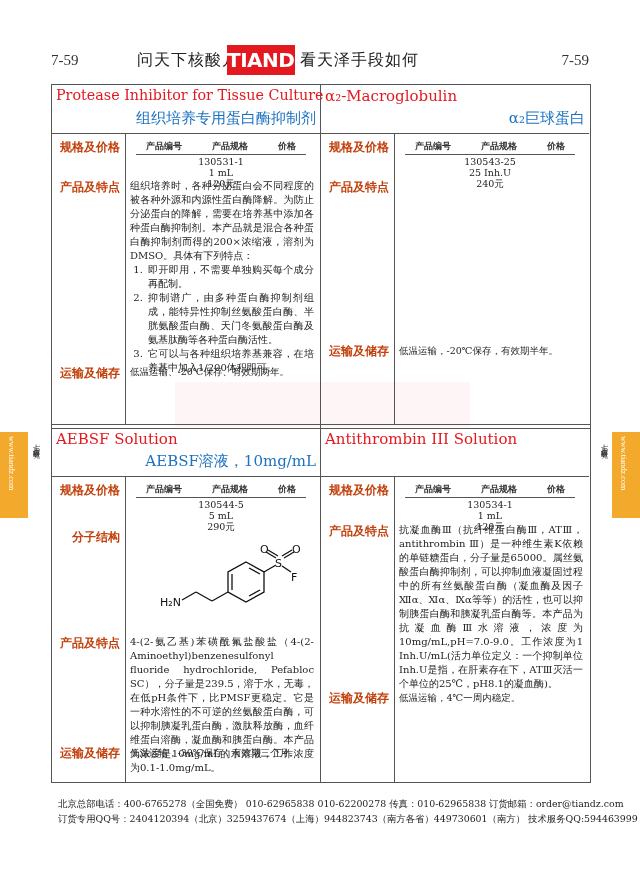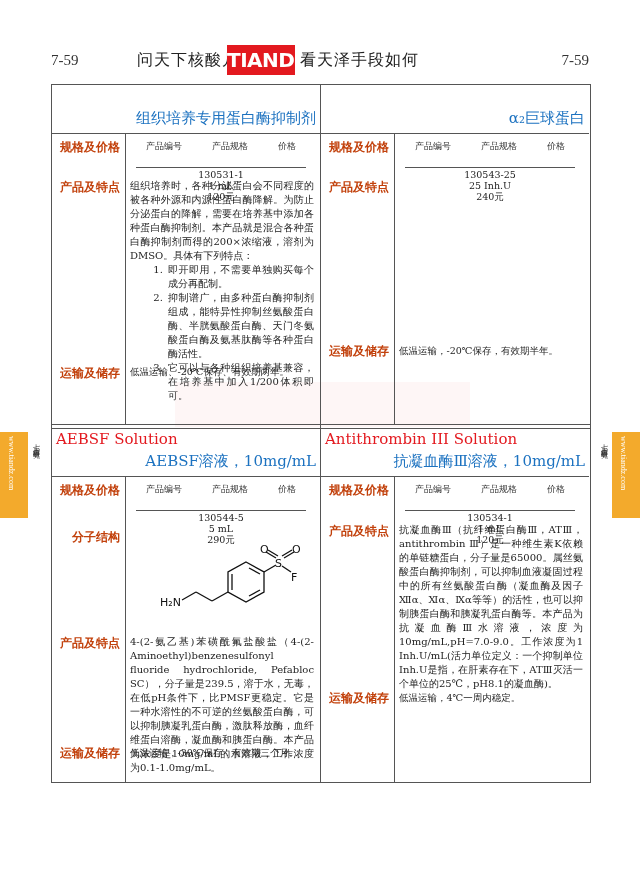--- a/index.html
+++ b/index.html
@@ -34,28 +34,28 @@
   .title-cn { position: absolute; right: 4px; top: 24px; font-size: 15px; color: #1c72c0; white-space: nowrap; }
   .card.tl .title-en { font-size: 14.3px; }
   .title-rule { position: absolute; left: 0; top: 48px; width: 268px; height: 1px; background: #555; }
   .label-col-rule { position: absolute; left: 73px; top: 48px; width: 1px; background: #555; }
   .card.tl .label-col-rule, .card.tr .label-col-rule { height: 291px; }
   .card.bl .label-col-rule, .card.br .label-col-rule { height: 306px; }
 
   .row-label { position: absolute; left: 0; width: 68px; text-align: right; color: #c2410c; font-size: 12px; font-weight: bold; white-space: nowrap; }
   .spec-table { position: absolute; left: 84px; width: 170px; font-size: 9.5px; }
   .spec-head, .spec-vals { display: flex; justify-content: space-between; }
-  .spec-head { color: #333; border-bottom: 1px solid #555; padding: 0 10px 14px 10px; font-family: "DejaVu Sans", sans-serif; font-size: 9px; }
+  .spec-head { color: #333; border-bottom: 1px solid #555; padding: 0 10px 1px 10px; font-family: "DejaVu Sans", sans-serif; font-size: 9px; font-weight: bold; }
   .spec-vals { padding: 1px 10px 0 10px; color: #222; flex-direction: column; }
   .spec-head span, .spec-vals span { display: inline-block; text-align: center; }
 
   .body-text { position: absolute; left: 78px; width: 184px; font-size: 10px; line-height: 14px; color: #222; text-align: justify; }
   .body-text p { margin: 0; }
   .body-text ol { margin: 0; padding-left: 16px; }
-  .body-text ol li { padding-left: 2px; margin-left: 20px; }
+  .body-text ol li { padding-left: 2px; }
   .storage { position: absolute; left: 78px; font-size: 9.5px; color: #222; white-space: nowrap; }
 
   .structure { position: absolute; left: 84px; top: 96px; width: 170px; height: 110px; }
 
   .side-tab { position: absolute; top: 432px; width: 28px; height: 86px; background: #f3aa2c; }
   .side-tab.left { left: 0; }
   .side-tab.right { right: 0; }
   .side-tab .url { position: absolute; left: 7px; top: 4px; writing-mode: vertical-rl; color: #fff; font-size: 8px; font-family: "Liberation Serif", serif; }
   .side-cat { position: absolute; top: 438px; writing-mode: vertical-rl; font-size: 7px; color: #333; letter-spacing: 1px; }
   .side-cat.left { left: 31px; }
@@ -85,20 +85,21 @@
 <div class="side-tab right">
   <span class="url">www.tiandz.com</span>
 </div>
 <span class="side-cat right">七 蛋白质研究</span>
 
 <div class="frame">
   <div class="vdiv"></div>
   <div class="hdiv-mid"></div>
 
   <div class="card tl">
+    <div class="title-en">Protease Inhibitor for Tissue Culture</div>
     <div class="title-cn">组织培养专用蛋白酶抑制剂</div>
     <div class="title-rule"></div>
     <div class="label-col-rule"></div>
 
     <div class="row-label" style="top:54px">规格及价格</div>
     <div class="spec-table" style="top:55px">
       <div class="spec-head">
         <span>产品编号</span>
         <span>产品规格</span>
         <span>价格</span>
@@ -118,20 +119,21 @@
         <li>抑制谱广，由多种蛋白酶抑制剂组成，能特异性抑制丝氨酸蛋白酶、半胱氨酸蛋白酶、天门冬氨酸蛋白酶及氨基肽酶等各种蛋白酶活性。</li>
         <li>它可以与各种组织培养基兼容，在培养基中加入1/200体积即可。</li>
       </ol>
     </div>
 
     <div class="row-label" style="top:280px">运输及储存</div>
     <div class="storage" style="top:281px">低温运输、-20℃保存、有效期两年。</div>
   </div>
 
   <div class="card tr">
+    <div class="title-en">α₂-Macroglobulin</div>
     <div class="title-cn">α₂巨球蛋白</div>
     <div class="title-rule"></div>
     <div class="label-col-rule"></div>
 
     <div class="row-label" style="top:54px">规格及价格</div>
     <div class="spec-table" style="top:55px">
       <div class="spec-head">
         <span>产品编号</span>
         <span>产品规格</span>
         <span>价格</span>
@@ -206,21 +208,20 @@
     <div class="body-text" style="top:207px">
       <p>4-(2-氨乙基)苯磺酰氟盐酸盐（4-(2-Aminoethyl)benzenesulfonyl fluoride hydrochloride, Pefabloc SC），分子量是239.5，溶于水，无毒，在低pH条件下，比PMSF更稳定。它是一种水溶性的不可逆的丝氨酸蛋白酶，可以抑制胰凝乳蛋白酶，激肽释放酶，血纤维蛋白溶酶，凝血酶和胰蛋白酶。本产品为浓度是10mg/mL的水溶液，工作浓度为0.1-1.0mg/mL。</p>
     </div>
 
     <div class="row-label" style="top:317px">运输及储存</div>
     <div class="storage" style="top:319px">低温运输，-30℃保存，有效期三个月。</div>
   </div>
 
   <div class="card br">
     <div class="title-en">Antithrombin III Solution</div>
-    <div class="title-cn">抗凝血酶Ⅲ溶液，10mg/mL</div>
     <div class="title-rule"></div>
     <div class="label-col-rule"></div>
 
     <div class="row-label" style="top:54px">规格及价格</div>
     <div class="spec-table" style="top:55px">
       <div class="spec-head">
         <span>产品编号</span>
         <span>产品规格</span>
         <span>价格</span>
       </div>
@@ -235,13 +236,15 @@
     <div class="body-text" style="top:95px">
       <p>抗凝血酶Ⅲ（抗纤维蛋白酶Ⅲ，ATⅢ，antithrombin Ⅲ）是一种维生素K依赖的单链糖蛋白，分子量是65000。属丝氨酸蛋白酶抑制剂，可以抑制血液凝固过程中的所有丝氨酸蛋白酶（凝血酶及因子Ⅻα、Ⅺα、Ⅸα等等）的活性，也可以抑制胰蛋白酶和胰凝乳蛋白酶等。本产品为抗凝血酶Ⅲ水溶液，浓度为10mg/mL,pH=7.0-9.0。工作浓度为1 Inh.U/mL(活力单位定义：一个抑制单位Inh.U是指，在肝素存在下，ATⅢ灭活一个单位的25℃，pH8.1的凝血酶)。</p>
     </div>
 
     <div class="row-label" style="top:262px">运输及储存</div>
     <div class="storage" style="top:264px">低温运输，4℃一周内稳定。</div>
   </div>
 </div>
 
 <div class="footer">
+  <div>北京总部电话：400-6765278（全国免费）  010-62965838  010-62200278  传真：010-62965838   订货邮箱：order@tiandz.com</div>
+  <div>订货专用QQ号：2404120394（北京）3259437674（上海）944823743（南方各省）449730601（南方）  技术服务QQ:594463999</div>
 </div>
 
 </body></html>

